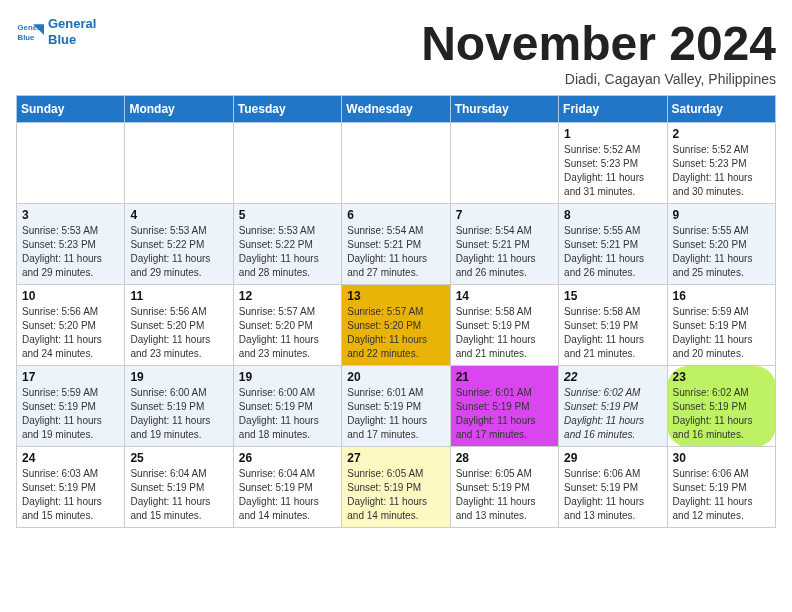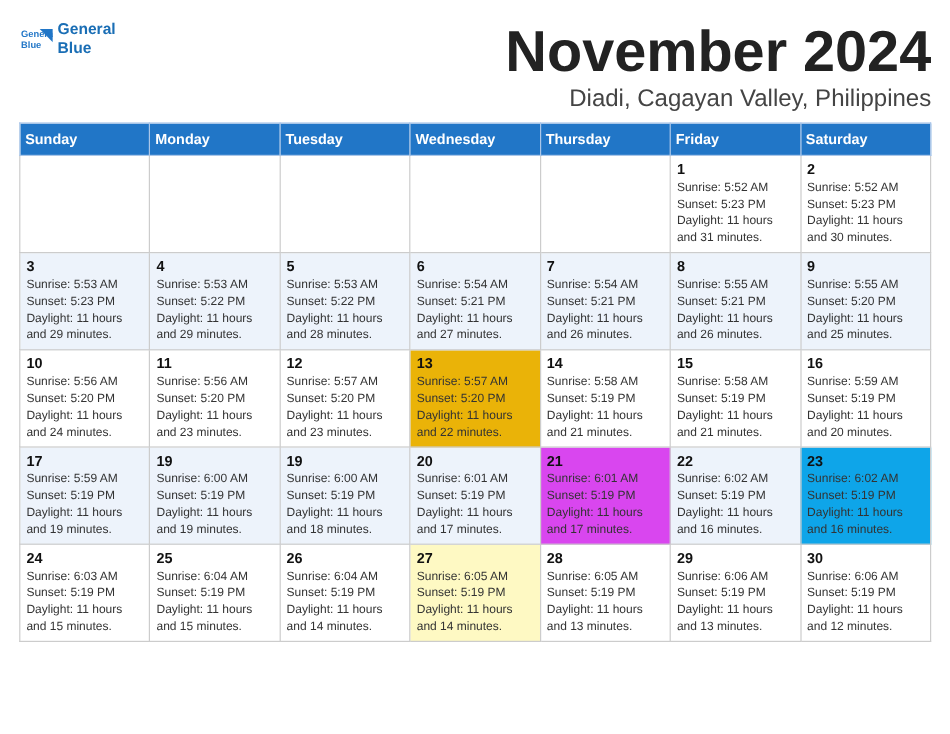--- a/index.html
+++ b/index.html
@@ -36,21 +36,21 @@
     }
     .title-block {
       text-align: right;
     }
     .month-title {
       font-size: 48px;
       font-weight: bold;
       color: #222;
     }
     .location {
-      font-size: 20px;
+      font-size: 14px;
       color: #444;
     }
     .calendar {
       width: 100%;
       border-collapse: collapse;
       border: 1px solid #7f1d1d;
     }
     .calendar th {
       background: #2176c7;
       color: #fff;
@@ -278,28 +278,28 @@
 Daylight: 11 hours
 and 17 minutes.</div>
         </td>
         <td style="background: #d946ef;">
           <span class="day-number">21</span>
           <div class="day-info" style="white-space: pre-line;">Sunrise: 6:01 AM
 Sunset: 5:19 PM
 Daylight: 11 hours
 and 17 minutes.</div>
         </td>
-        <td style="background: rgb(237, 243, 251);">
+        <td style="background: rgb(237, 243, 251); font-style: italic;">
           <span class="day-number">22</span>
           <div class="day-info" style="white-space: pre-line;">Sunrise: 6:02 AM
 Sunset: 5:19 PM
 Daylight: 11 hours
 and 16 minutes.</div>
         </td>
-        <td style="background: #0ea5e9;">
+        <td style="background: #bef264; border-radius: 21px;">
           <span class="day-number">23</span>
           <div class="day-info" style="white-space: pre-line;">Sunrise: 6:02 AM
 Sunset: 5:19 PM
 Daylight: 11 hours
 and 16 minutes.</div>
         </td>
       </tr>
       <tr>
         <td style="background: rgb(255, 255, 255);">
           <span class="day-number">24</span>

